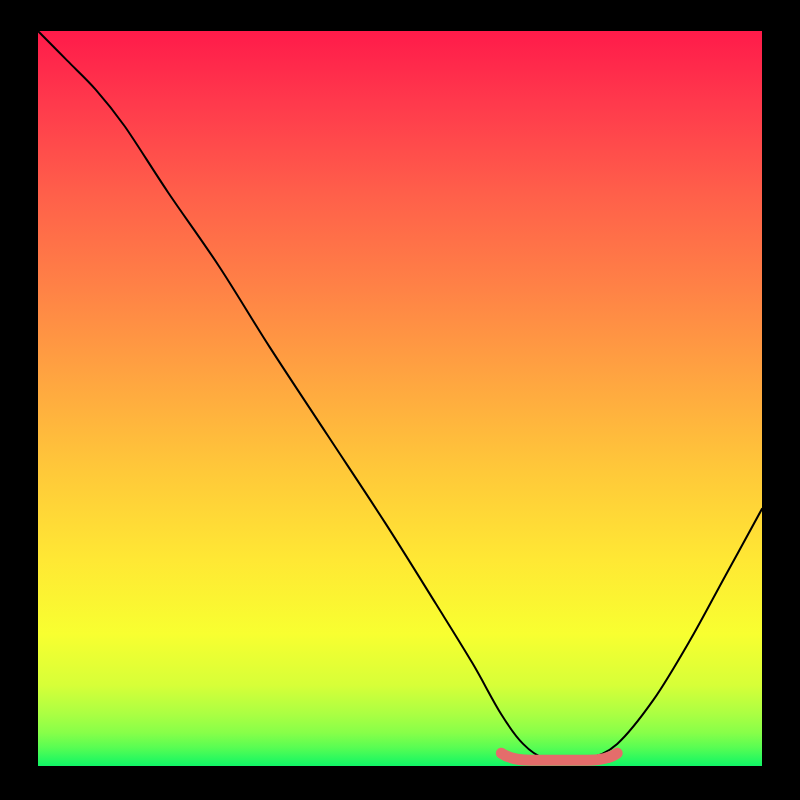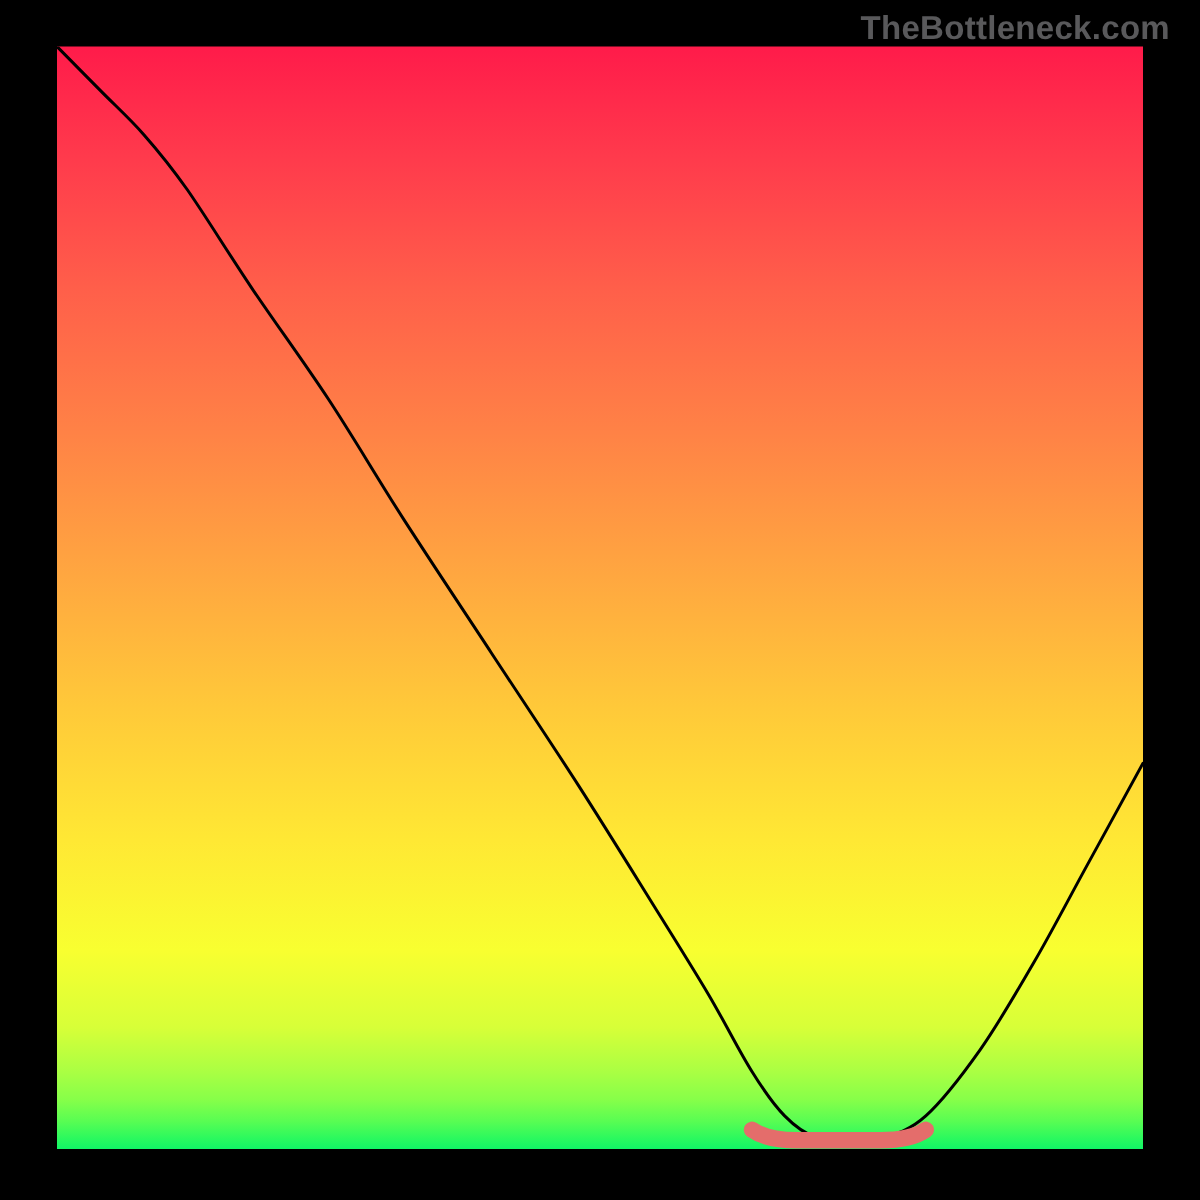--- a/index.html
+++ b/index.html
@@ -30,21 +30,20 @@
   svg {
     position: absolute;
     top: 0;
     left: 0;
   }
 </style>
 </head>
 <body>
 <div class="stage">
 
-  <div class="watermark">TheBottleneck.com</div>
 
   <svg id="chart-svg" width="800" height="800" viewBox="0 0 800 800">
     <defs>
       <linearGradient id="bg-grad" x1="0" y1="0" x2="0" y2="1">
 
       <stop offset="0%" stop-color="#ff1b4a"></stop>
           <stop offset="10%" stop-color="#ff3a4c"></stop>
           <stop offset="22%" stop-color="#ff5f4a"></stop>
           <stop offset="35%" stop-color="#ff8246"></stop>
           <stop offset="48%" stop-color="#ffa740"></stop>

